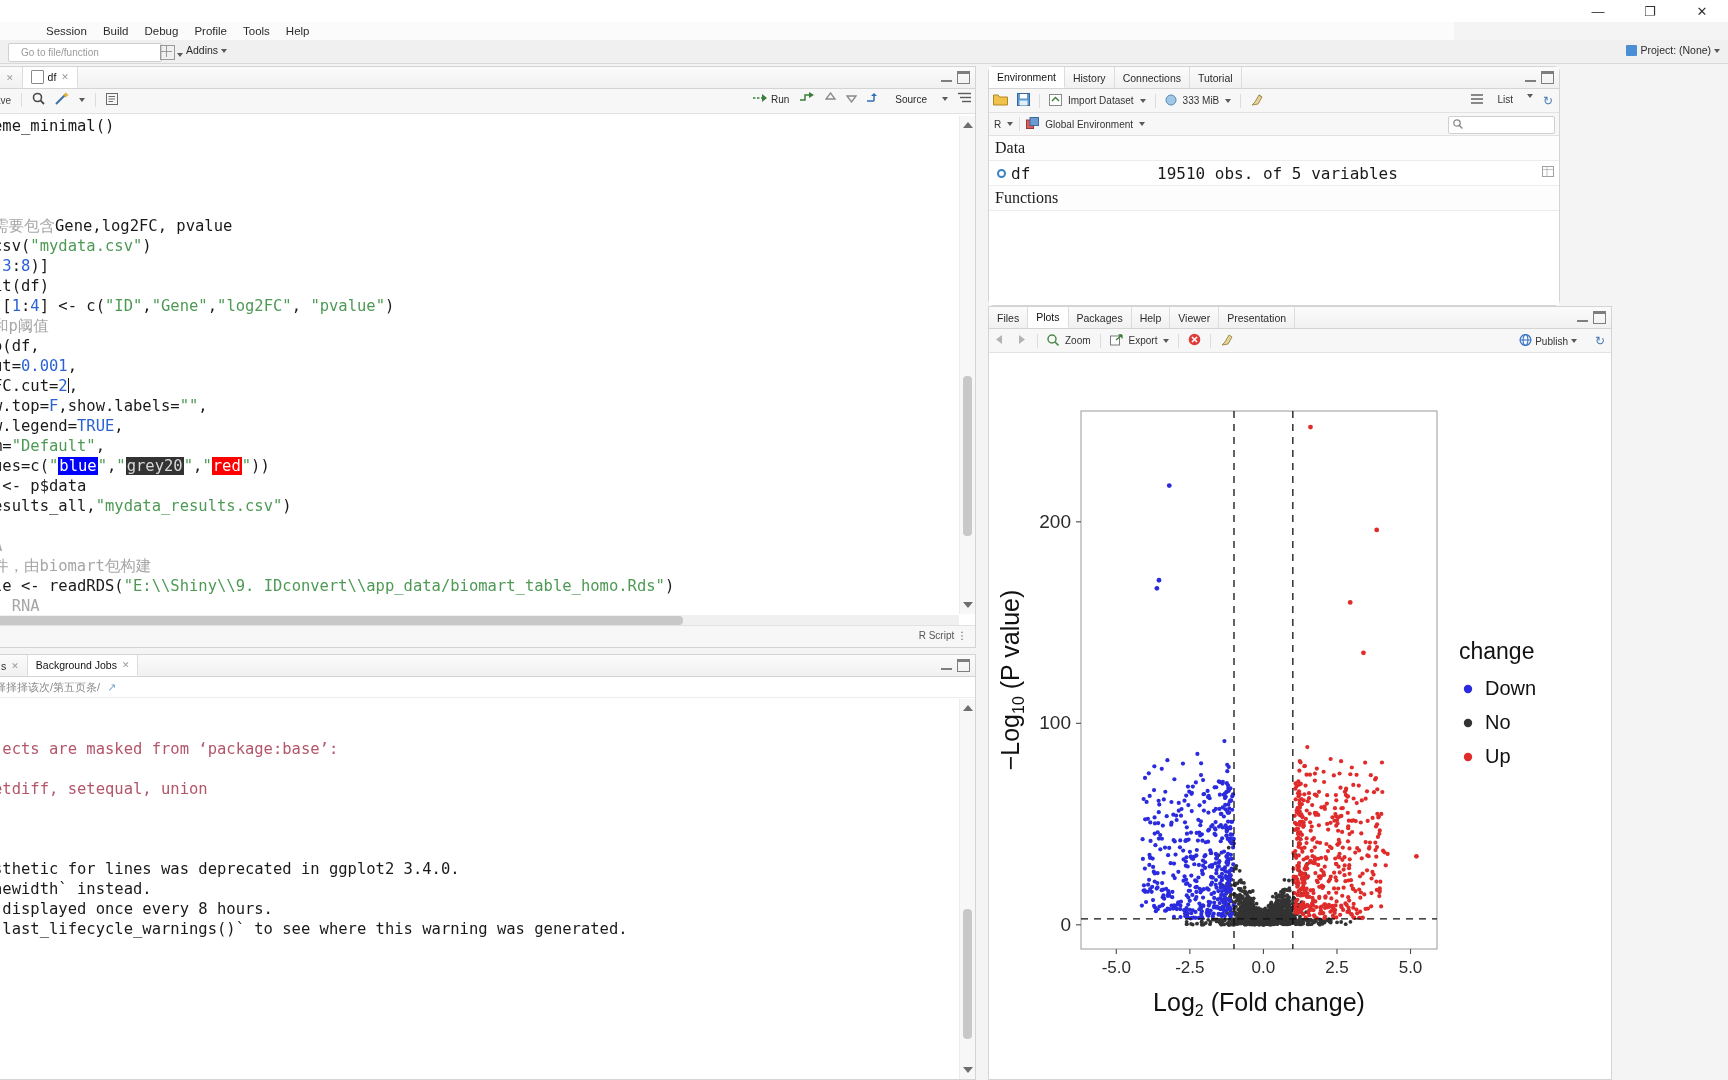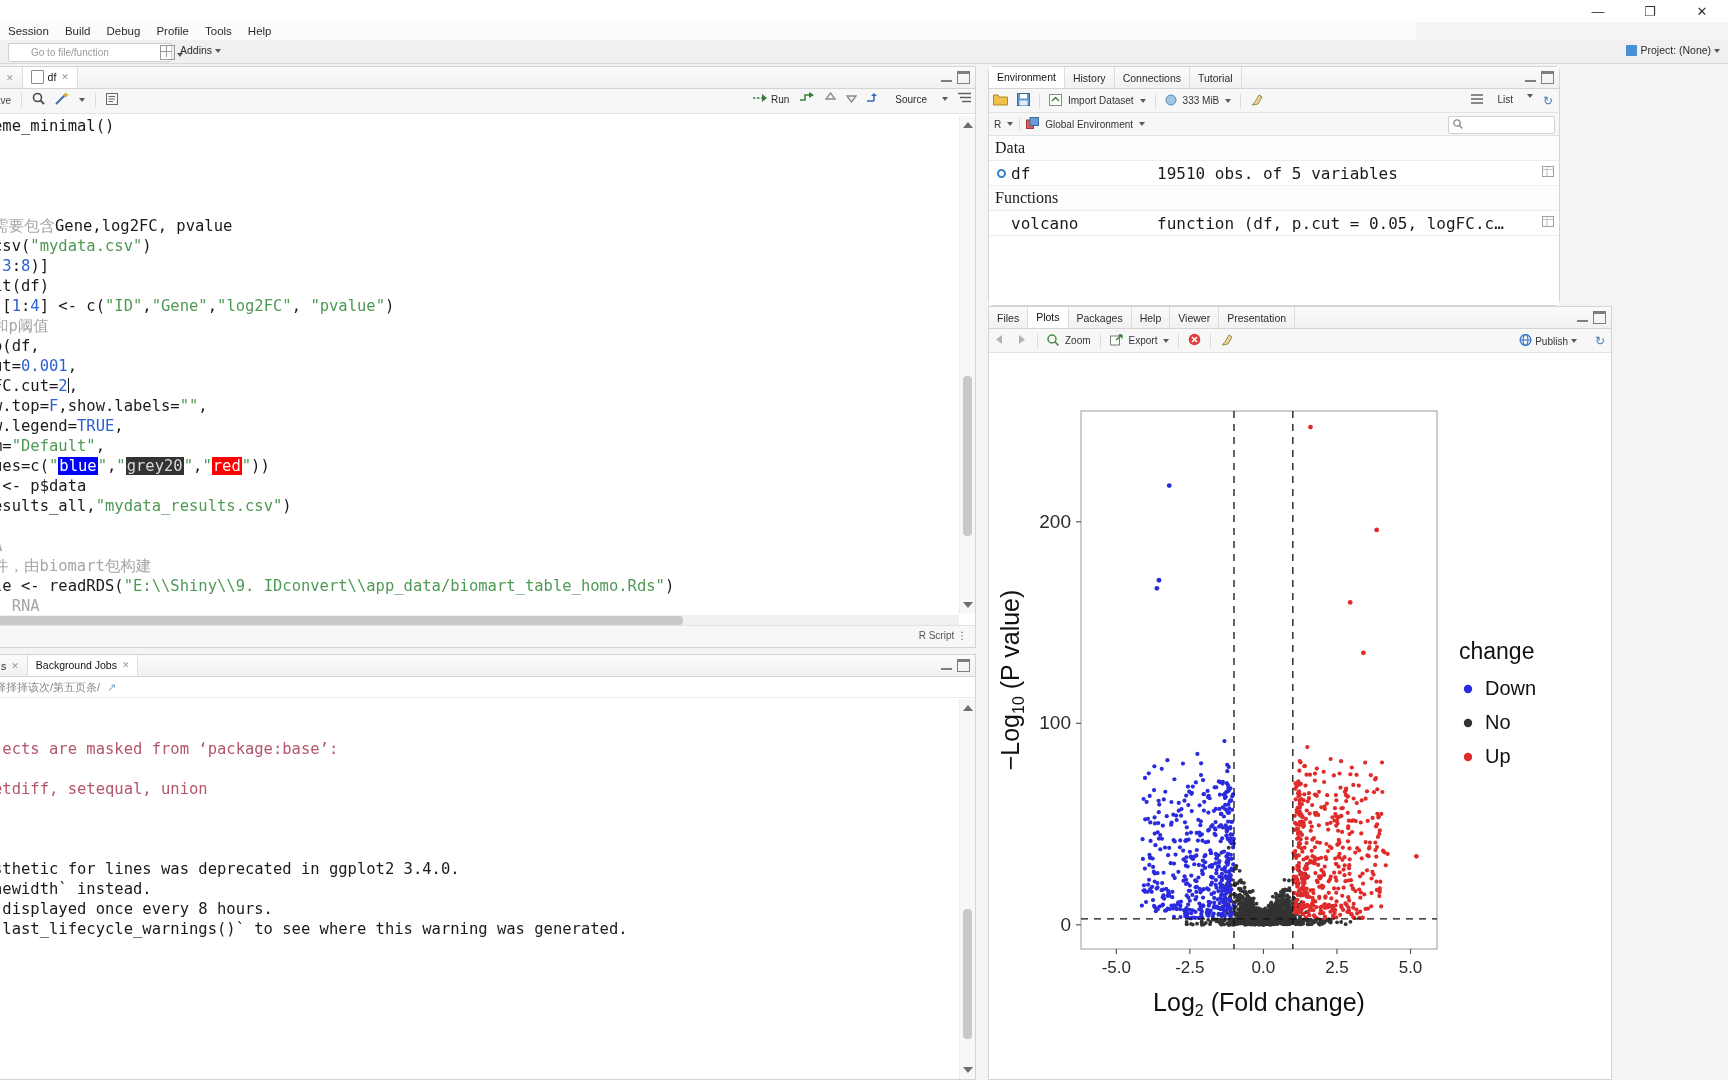--- a/index.html
+++ b/index.html
@@ -10,33 +10,33 @@
     font-size:12px;color:#1a1a1a;
   }
   .app{position:relative;width:1728px;height:1080px;background:#f4f4f4;}
 
   
   .titlebar{position:absolute;left:0;top:0;width:1728px;height:22px;background:#ffffff;}
   .winbtns{position:absolute;right:0;top:0;height:22px;display:flex;}
   .winbtn{width:52px;height:22px;display:flex;align-items:center;justify-content:center;color:#333;font-size:13px;}
 
   
-  .menubar{position:absolute;left:0;top:22px;width:1416px;height:18px;background:#fbfbfb;display:flex;align-items:center;}
+  .menubar{position:absolute;left:0;top:22px;width:1416px;height:18px;background:#fbfbfb;display:flex;align-items:center;padding-left:38px;}
   .menuitem{padding:0 8px;font-size:11.5px;color:#2b2b2b;line-height:18px;white-space:nowrap;}
 
   
   .gtoolbar{position:absolute;left:0;top:40px;width:1728px;height:23px;background:#f0f0f0;border-bottom:1px solid #d9d9d9;}
   .gotofile{position:absolute;left:8px;top:3px;width:140px;height:17px;background:#fff;border:1px solid #cfcfcf;border-radius:2px;
-            font-size:10px;color:#9b9b9b;line-height:17px;padding-left:22px;overflow:hidden;white-space:nowrap;}
+            font-size:10px;color:#9b9b9b;line-height:17px;padding-left:12px;overflow:hidden;white-space:nowrap;}
   .gotoicon{position:absolute;left:12px;top:6px;width:12px;height:11px;color:#7a7a7a;font-size:10px;}
   .grid-ic{position:absolute;left:160px;top:5px;width:13px;height:13px;border:1px solid #9a9a9a;}
   .grid-ic:before{content:"";position:absolute;left:5px;top:0;width:1px;height:11px;background:#9a9a9a;}
   .grid-ic:after{content:"";position:absolute;left:0;top:5px;width:11px;height:1px;background:#9a9a9a;}
   .caret{display:inline-block;width:0;height:0;border-left:3px solid transparent;border-right:3px solid transparent;border-top:4px solid #5a5a5a;vertical-align:middle;}
-  .addins{position:absolute;left:180px;top:4px;font-size:10.5px;color:#2b2b2b;}
+  .addins{position:absolute;left:186px;top:4px;font-size:10.5px;color:#2b2b2b;}
   .projnone{position:absolute;right:8px;top:4px;font-size:10.5px;color:#2b2b2b;}
   .projicon{display:inline-block;width:11px;height:11px;background:#4a8fd6;border-radius:1px;vertical-align:-2px;margin-right:3px;}
 
   
   .pane{position:absolute;background:#fff;border:1px solid #d4d4d4;box-sizing:border-box;}
   .paneheader{height:21px;background:linear-gradient(#fbfbfb,#f1f1f1);border-bottom:1px solid #d4d4d4;position:relative;}
   .tabstrip{display:flex;height:21px;align-items:stretch;}
   .tab{display:flex;align-items:center;padding:0 8px;font-size:10.5px;color:#2b2b2b;border-right:1px solid #dcdcdc;background:transparent;white-space:nowrap;}
   .tab.active{background:#ffffff;color:#111;border-bottom:1px solid #fff;}
   .tabx{margin-left:5px;color:#9a9a9a;font-size:9px;}
@@ -395,32 +395,20 @@
             <span>df</span>
           </div>
           <div class="val">19510 obs. of 5 variables</div>
           <div class="ic"><svg width="12" height="11" viewBox="0 0 12 11">
               <rect x="0.5" y="0.5" width="11" height="10" fill="none" stroke="#a0a0a0"></rect>
               <line x1="0.5" y1="3.5" x2="11.5" y2="3.5" stroke="#c0c0c0"></line>
               <line x1="5" y1="0.5" x2="5" y2="10.5" stroke="#c0c0c0"></line>
             </svg></div>
         </div>
         <div class="envgroup">Functions</div>
-        <div class="envrow">
-          <div class="nm">
-            <span style="display: inline-block; width: 9px;"></span>
-            <span>volcano</span>
-          </div>
-          <div class="val">function (df, p.cut = 0.05, logFC.c…</div>
-          <div class="ic"><svg width="12" height="11" viewBox="0 0 12 11">
-              <rect x="0.5" y="0.5" width="11" height="10" fill="none" stroke="#a0a0a0"></rect>
-              <line x1="0.5" y1="3.5" x2="11.5" y2="3.5" stroke="#c0c0c0"></line>
-              <line x1="5" y1="0.5" x2="5" y2="10.5" stroke="#c0c0c0"></line>
-            </svg></div>
-        </div>
       </div>
   </div>
 
   <div class="pane" id="plots-pane">
     <div class="paneheader">
       <div class="tabstrip">
         <div class="tab">Files</div>
         <div class="tab active">Plots</div>
         <div class="tab">Packages</div>
         <div class="tab">Help</div>

